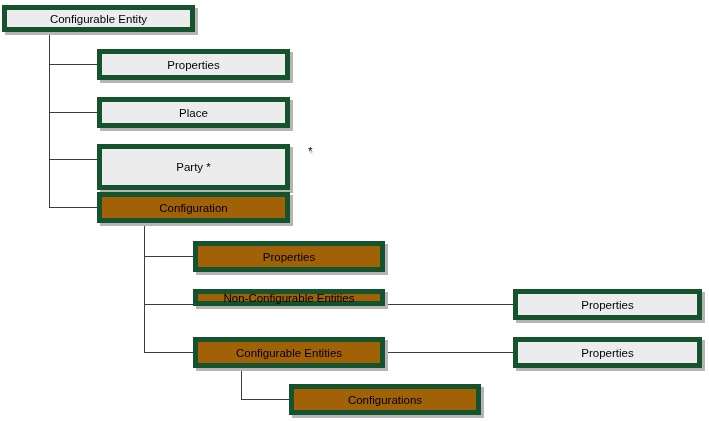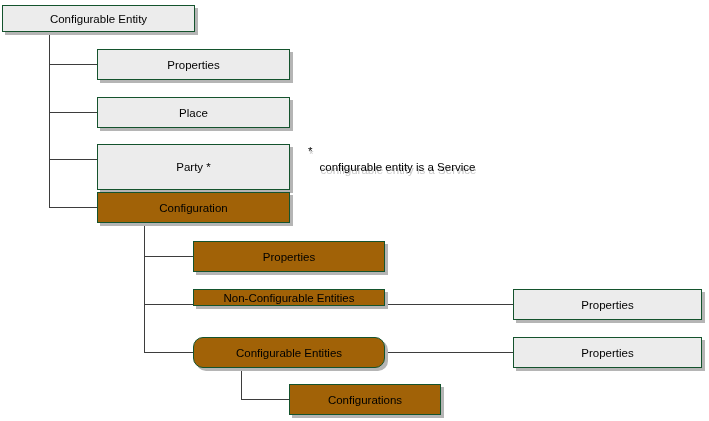--- a/index.html
+++ b/index.html
@@ -6,21 +6,21 @@
   #canvas{
     position:relative;
     width:709px;height:421px;
     background:#ffffff;
     font-family:"Liberation Sans", sans-serif;
     overflow:hidden;
   }
   .box{
     position:absolute;
     box-sizing:border-box;
-    border:1px solid #14532d;
+    border:5px solid #14532d;
     box-shadow:3px 3px 0 #b5b5b5;
     display:flex;align-items:center;justify-content:center;
     font-size:11.5px;color:#000;
     white-space:nowrap;
   }
   .light{background:#ececec;}
   .dark{background:#a16207;}
   .hline,.vline{position:absolute;background:#3d3d3d;}
   .hline{height:1px;}
   .vline{width:1px;}
@@ -61,29 +61,28 @@
   <div class="box light" style="left:97px;top:97px;width:193px;height:31px;text-align:center;">Place</div>
 
   <div class="box light" style="left:97px;top:144px;width:193px;height:46px;">Party *</div>
 
   <div class="box dark" style="left:97px;top:192px;width:193px;height:31px;">Configuration</div>
 
   <div class="box dark" style="left:193px;top:241px;width:192px;height:31px;">Properties</div>
 
   <div class="box dark" style="left:193px;top:289px;width:192px;height:17px;">Non-Configurable Entities</div>
 
-  <div class="box dark" style="left:193px;top:337px;width:192px;height:31px;border-radius:10px;">Configurable Entities</div>
+  <div class="box dark" style="left:193px;top:337px;width:192px;height:31px;">Configurable Entities</div>
 
-  <div class="box dark" style="left:289px;top:384px;width:152px;height:31px;">Configurations</div>
+  <div class="box dark" style="left:289px;top:384px;width:192px;height:31px;">Configurations</div>
 
   <div class="box light" style="left:513px;top:289px;width:189px;height:31px;">Properties</div>
 
   <div class="box light" style="left:513px;top:337px;width:189px;height:31px;">Properties</div>
 
   <div class="note">
     <span class="note-marker">*</span>
     <span class="note-text">
       <br>
-      <span>configurable entity is a Service</span>
     </span>
   </div>
 
 </div>
 
 </body></html>

